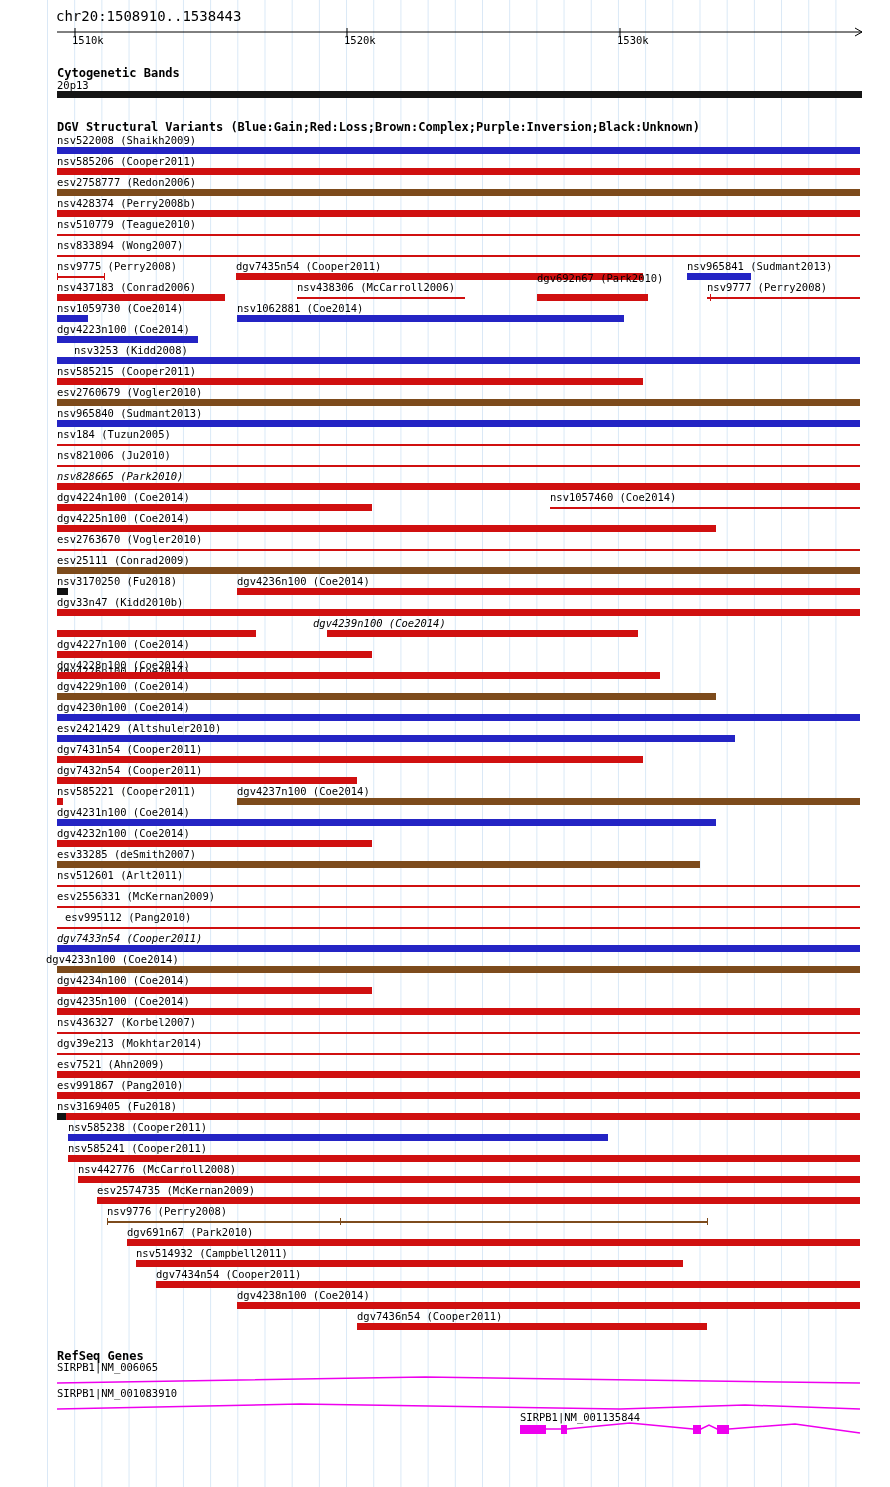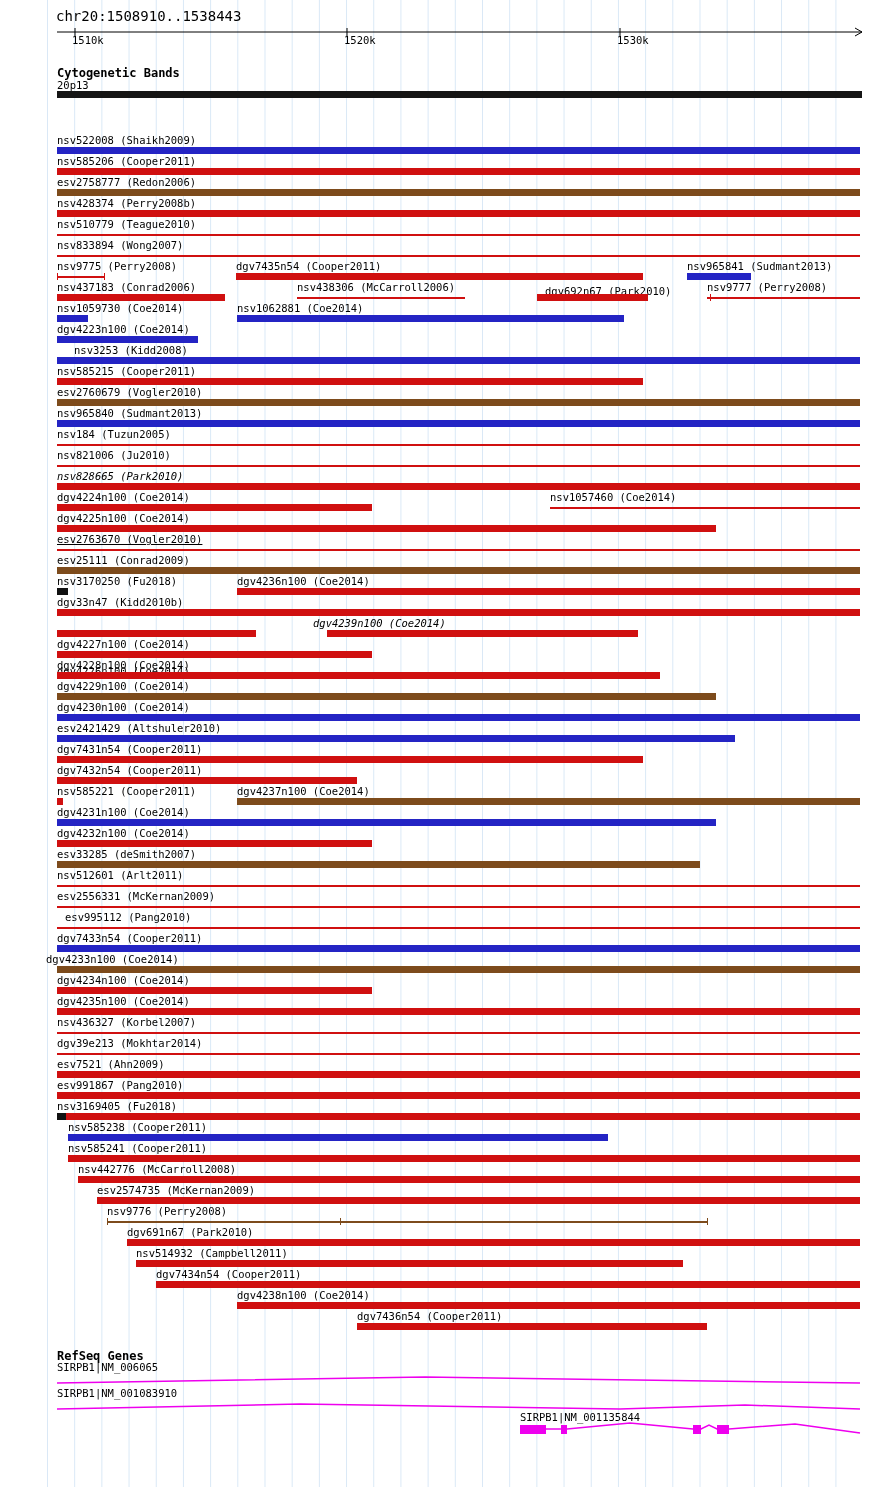--- a/index.html
+++ b/index.html
@@ -43,20 +43,21 @@
       </svg>
   <div class="tick-label" style="left: 72px; top: 35px;">1510k</div>
       <div class="tick-label" style="left: 344px; top: 35px;">1520k</div>
       <div class="tick-label" style="left: 617px; top: 35px;">1530k</div>
     </div>
 
   <div class="sec-title" id="cyto-title">Cytogenetic Bands</div>
   <div class="flabel" id="cyto-label">20p13</div>
   <div class="cyto-bar"></div>
 
+  <div class="sec-title" id="var-title">DGV Structural Variants (Blue:Gain;Red:Loss;Brown:Complex;Purple:Inversion;Black:Unknown)</div>
   <div class="layer" id="variants-layer">
       <div class="flabel" style="left: 57px; top: 135px;">nsv522008 (Shaikh2009)</div>
       <div class="fbar" style="left: 57px; width: 803px; top: 147px; height: 7px; background: rgb(36, 36, 196);"></div>
       <div class="flabel" style="left: 57px; top: 156px;">nsv585206 (Cooper2011)</div>
       <div class="fbar" style="left: 57px; width: 803px; top: 168px; height: 7px; background: rgb(208, 16, 16);"></div>
       <div class="flabel" style="left: 57px; top: 177px;">esv2758777 (Redon2006)</div>
       <div class="fbar" style="left: 57px; width: 803px; top: 189px; height: 7px; background: rgb(125, 75, 28);"></div>
       <div class="flabel" style="left: 57px; top: 198px;">nsv428374 (Perry2008b)</div>
       <div class="fbar" style="left: 57px; width: 803px; top: 210px; height: 7px; background: rgb(208, 16, 16);"></div>
       <div class="flabel" style="left: 57px; top: 219px;">nsv510779 (Teague2010)</div>
@@ -68,21 +69,21 @@
       <div class="ftick" style="left: 57px; top: 273px; background: rgb(208, 16, 16);"></div>
       <div class="ftick" style="left: 104px; top: 273px; background: rgb(208, 16, 16);"></div>
       <div class="flabel" style="left: 236px; top: 261px;">dgv7435n54 (Cooper2011)</div>
       <div class="fbar" style="left: 236px; width: 407px; top: 273px; height: 7px; background: rgb(208, 16, 16);"></div>
       <div class="flabel" style="left: 687px; top: 261px;">nsv965841 (Sudmant2013)</div>
       <div class="fbar" style="left: 687px; width: 64px; top: 273px; height: 7px; background: rgb(36, 36, 196);"></div>
       <div class="flabel" style="left: 57px; top: 282px;">nsv437183 (Conrad2006)</div>
       <div class="fbar" style="left: 57px; width: 168px; top: 294px; height: 7px; background: rgb(208, 16, 16);"></div>
       <div class="flabel" style="left: 297px; top: 282px;">nsv438306 (McCarroll2006)</div>
       <div class="fbar" style="left: 297px; width: 168px; top: 297px; height: 2px; background: rgb(208, 16, 16);"></div>
-      <div class="flabel" style="left: 537px; top: 286px; margin-left: 8px;">dgv692n67 (Park2010)</div>
+      <div class="flabel" style="left: 537px; top: 273px;">dgv692n67 (Park2010)</div>
       <div class="fbar" style="left: 537px; width: 111px; top: 294px; height: 7px; background: rgb(208, 16, 16);"></div>
       <div class="flabel" style="left: 707px; top: 282px;">nsv9777 (Perry2008)</div>
       <div class="fbar" style="left: 707px; width: 153px; top: 297px; height: 2px; background: rgb(208, 16, 16);"></div>
       <div class="ftick" style="left: 710px; top: 294px; background: rgb(208, 16, 16);"></div>
       <div class="flabel" style="left: 57px; top: 303px;">nsv1059730 (Coe2014)</div>
       <div class="fbar" style="left: 57px; width: 31px; top: 315px; height: 7px; background: rgb(36, 36, 196);"></div>
       <div class="flabel" style="left: 237px; top: 303px;">nsv1062881 (Coe2014)</div>
       <div class="fbar" style="left: 237px; width: 387px; top: 315px; height: 7px; background: rgb(36, 36, 196);"></div>
       <div class="flabel" style="left: 57px; top: 324px;">dgv4223n100 (Coe2014)</div>
       <div class="fbar" style="left: 57px; width: 141px; top: 336px; height: 7px; background: rgb(36, 36, 196);"></div>
@@ -99,21 +100,21 @@
       <div class="flabel" style="left: 57px; top: 450px;">nsv821006 (Ju2010)</div>
       <div class="fbar" style="left: 57px; width: 803px; top: 465px; height: 2px; background: rgb(208, 16, 16);"></div>
       <div class="flabel" style="left: 57px; top: 471px; font-style: italic;">nsv828665 (Park2010)</div>
       <div class="fbar" style="left: 57px; width: 803px; top: 483px; height: 7px; background: rgb(208, 16, 16);"></div>
       <div class="flabel" style="left: 57px; top: 492px;">dgv4224n100 (Coe2014)</div>
       <div class="fbar" style="left: 57px; width: 315px; top: 504px; height: 7px; background: rgb(208, 16, 16);"></div>
       <div class="flabel" style="left: 550px; top: 492px;">nsv1057460 (Coe2014)</div>
       <div class="fbar" style="left: 550px; width: 310px; top: 507px; height: 2px; background: rgb(208, 16, 16);"></div>
       <div class="flabel" style="left: 57px; top: 513px;">dgv4225n100 (Coe2014)</div>
       <div class="fbar" style="left: 57px; width: 659px; top: 525px; height: 7px; background: rgb(208, 16, 16);"></div>
-      <div class="flabel" style="left: 57px; top: 534px; text-decoration: underline;">esv2763670 (Vogler2010)</div>
+      <div class="flabel" style="left: 57px; top: 534px;">esv2763670 (Vogler2010)</div>
       <div class="fbar" style="left: 57px; width: 803px; top: 549px; height: 2px; background: rgb(208, 16, 16);"></div>
       <div class="flabel" style="left: 57px; top: 555px;">esv25111 (Conrad2009)</div>
       <div class="fbar" style="left: 57px; width: 803px; top: 567px; height: 7px; background: rgb(125, 75, 28);"></div>
       <div class="flabel" style="left: 57px; top: 576px;">nsv3170250 (Fu2018)</div>
       <div class="fbar" style="left: 57px; width: 11px; top: 588px; height: 7px; background: rgb(17, 17, 17);"></div>
       <div class="flabel" style="left: 237px; top: 576px;">dgv4236n100 (Coe2014)</div>
       <div class="fbar" style="left: 237px; width: 623px; top: 588px; height: 7px; background: rgb(208, 16, 16);"></div>
       <div class="flabel" style="left: 57px; top: 597px;">dgv33n47 (Kidd2010b)</div>
       <div class="fbar" style="left: 57px; width: 803px; top: 609px; height: 7px; background: rgb(208, 16, 16);"></div>
       <div class="flabel" style="left: 57px; top: 618px; margin-top: 48px;">dgv4226n100 (Coe2014)</div>
@@ -143,21 +144,21 @@
       <div class="flabel" style="left: 57px; top: 828px;">dgv4232n100 (Coe2014)</div>
       <div class="fbar" style="left: 57px; width: 315px; top: 840px; height: 7px; background: rgb(208, 16, 16);"></div>
       <div class="flabel" style="left: 57px; top: 849px;">esv33285 (deSmith2007)</div>
       <div class="fbar" style="left: 57px; width: 643px; top: 861px; height: 7px; background: rgb(125, 75, 28);"></div>
       <div class="flabel" style="left: 57px; top: 870px;">nsv512601 (Arlt2011)</div>
       <div class="fbar" style="left: 57px; width: 803px; top: 885px; height: 2px; background: rgb(208, 16, 16);"></div>
       <div class="flabel" style="left: 57px; top: 891px;">esv2556331 (McKernan2009)</div>
       <div class="fbar" style="left: 57px; width: 803px; top: 906px; height: 2px; background: rgb(208, 16, 16);"></div>
       <div class="flabel" style="left: 65px; top: 912px;">esv995112 (Pang2010)</div>
       <div class="fbar" style="left: 57px; width: 803px; top: 927px; height: 2px; background: rgb(208, 16, 16);"></div>
-      <div class="flabel" style="left: 57px; top: 933px;">dgv7433n54 (Cooper2011)</div>
+      <div class="flabel" style="left: 57px; top: 933px; font-style: italic;">dgv7433n54 (Cooper2011)</div>
       <div class="fbar" style="left: 57px; width: 803px; top: 945px; height: 7px; background: rgb(36, 36, 196);"></div>
       <div class="flabel" style="left: 46px; top: 954px;">dgv4233n100 (Coe2014)</div>
       <div class="fbar" style="left: 57px; width: 803px; top: 966px; height: 7px; background: rgb(125, 75, 28);"></div>
       <div class="flabel" style="left: 57px; top: 975px;">dgv4234n100 (Coe2014)</div>
       <div class="fbar" style="left: 57px; width: 315px; top: 987px; height: 7px; background: rgb(208, 16, 16);"></div>
       <div class="flabel" style="left: 57px; top: 996px;">dgv4235n100 (Coe2014)</div>
       <div class="fbar" style="left: 57px; width: 803px; top: 1008px; height: 7px; background: rgb(208, 16, 16);"></div>
       <div class="flabel" style="left: 57px; top: 1017px;">nsv436327 (Korbel2007)</div>
       <div class="fbar" style="left: 57px; width: 803px; top: 1032px; height: 2px; background: rgb(208, 16, 16);"></div>
       <div class="flabel" style="left: 57px; top: 1038px;">dgv39e213 (Mokhtar2014)</div>

